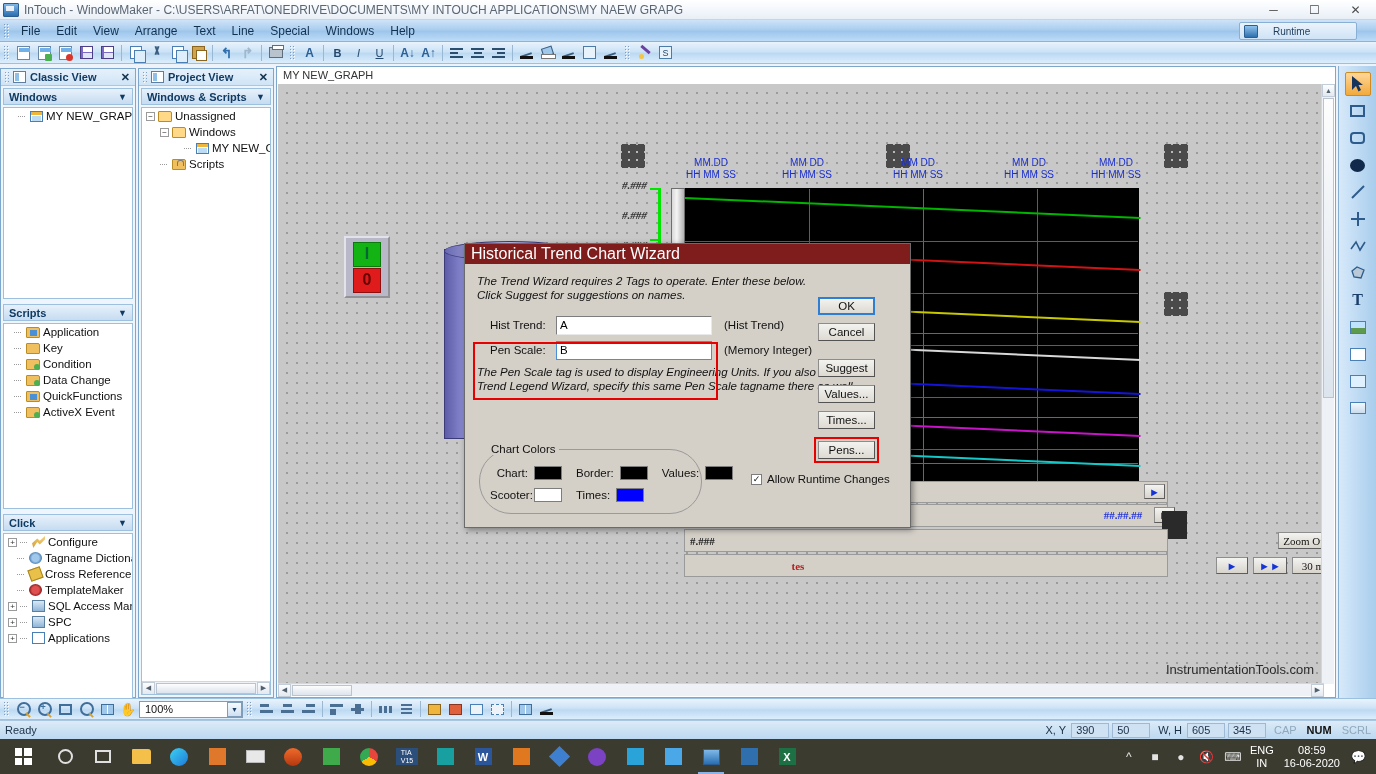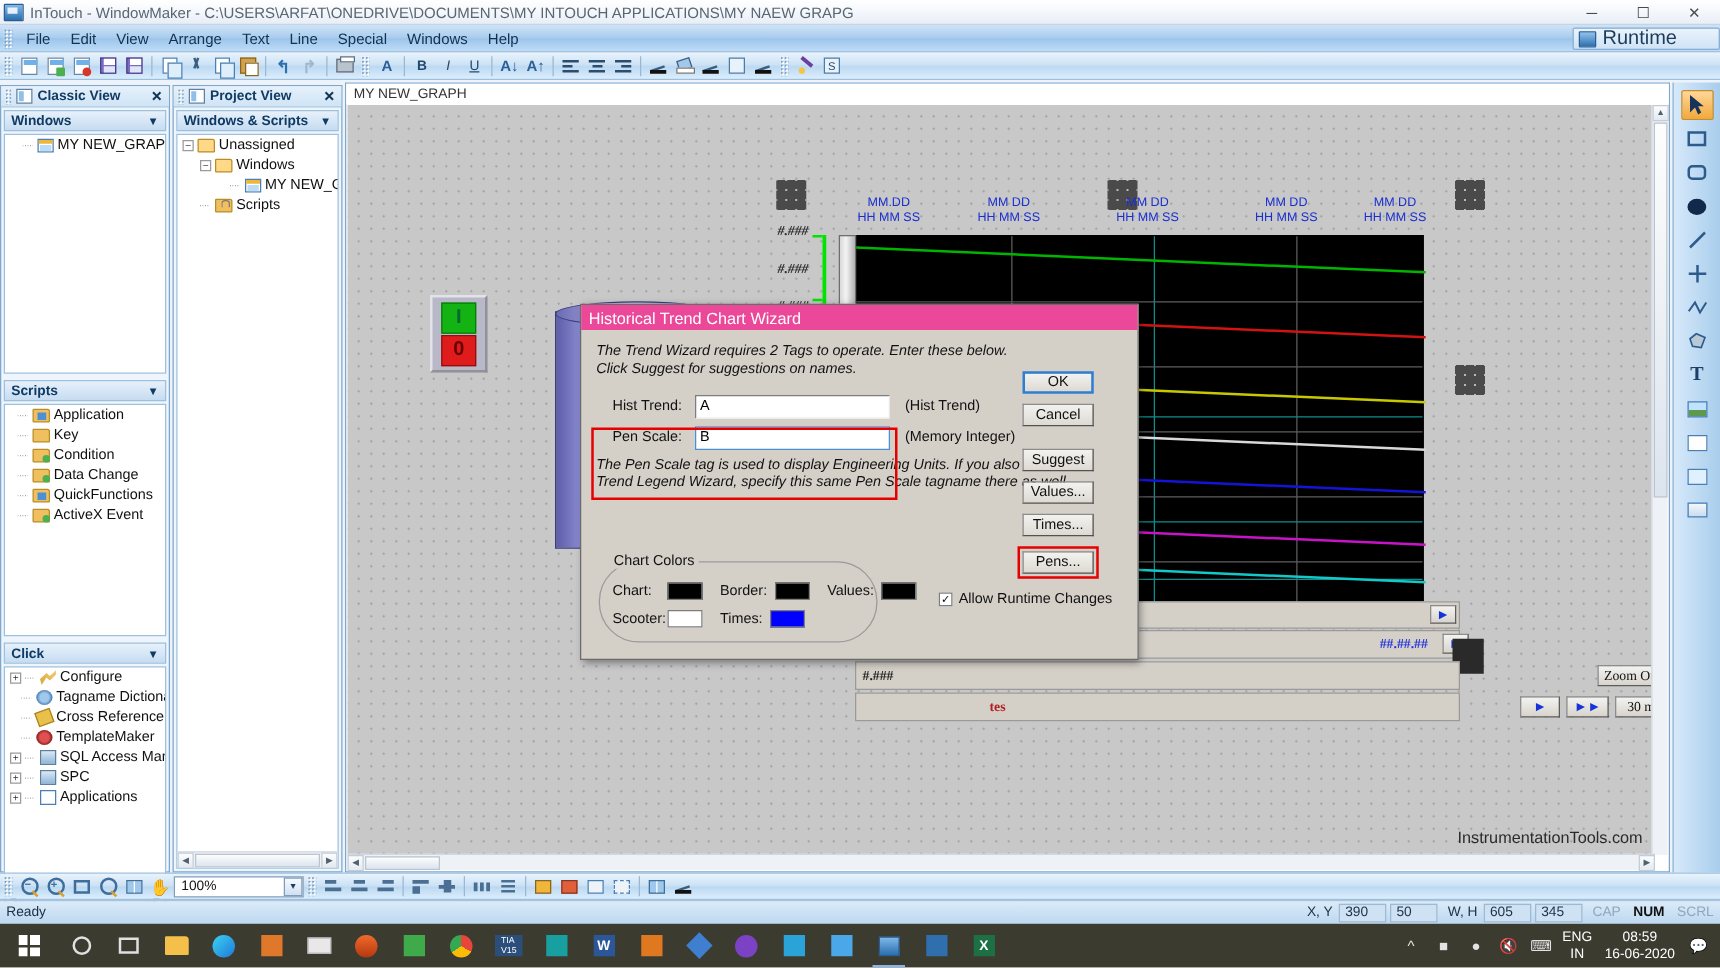--- a/index.html
+++ b/index.html
@@ -48,25 +48,25 @@
     display:flex; align-items:center; border-bottom:1px solid #8db4d6;
   }
   .grip { width:7px; height:16px; margin:0 3px;
     background-image: radial-gradient(circle, #ffffff 40%, transparent 42%),
                       radial-gradient(circle, #7f9dbb 40%, transparent 42%);
     background-size: 3px 3px, 3px 3px;
     background-position: 1px 1px, 0 0; flex:none; }
   .menu-item { padding: 2px 8px; color:#12314f; font-size:12px; cursor:default; }
 
   .runtime-box {
-    position:absolute; right:0; top:22px; width:118px; height:18px;
+    position:absolute; right:19px; top:22px; width:118px; height:18px;
     background: linear-gradient(#eaf3fb,#cfe3f6);
     border:1px solid #89b0d4; border-radius:2px;
-    display:flex; align-items:center; gap:5px; padding-left:4px;
-    color:#1c3c5c; font-size:16px;
+    display:flex; align-items:center; gap:15px; padding-left:4px;
+    color:#1c3c5c; font-size:10px;
   }
   .runtime-ico{ width:14px;height:13px;background:linear-gradient(#8fc3ee,#2f6fae);
     border:1px solid #2a5f94; border-radius:1px;}
 
   
   .toolbar {
     position:absolute; left:0; width:1376px; height:22px;
     background: linear-gradient(#e9f3fc, #cde3f6 45%, #bcd9f2 55%, #dceefc);
     border-bottom:1px solid #9cc0e0;
     display:flex; align-items:center;
@@ -322,21 +322,21 @@
   .langbox{display:flex;flex-direction:column;align-items:center;justify-content:center;
     line-height:13px;font-size:11px;color:#fff;padding:0 4px;}
 
   
   .dialog{
     position:absolute; left:464px; top:243px; width:447px; height:285px;
     background:#d4d0c8; border:1px solid #6b6b6b;
     box-shadow:2px 2px 6px rgba(0,0,0,.4);
   }
   .dlg-cap{
-    height:20px;background:#ec4899;color:#fff;font-size:13px;
+    height:20px;background:#7f1d1d;color:#fff;font-size:16px;
     display:flex;align-items:center;padding-left:6px;
   }
   .dlg-body{position:relative;padding:10px 12px;font-size:11.5px;color:#111;}
   .dlg-text{line-height:14px;font-style:italic;}
   .redbox{
     position:absolute;border:2px solid #e60000;
   }
   .frow{display:flex;align-items:center;height:20px;margin-bottom:5px;}
   .flabel{width:66px;font-size:11.5px;}
   .finput{
@@ -958,21 +958,21 @@
           <div class="fhint">(Memory Integer)</div>
         </div>
       </div>
 
       <div class="dlg-text" style="margin-top:4px;">The Pen Scale tag is used to display Engineering Units.  If you also use the</div>
       <div class="dlg-text">Trend Legend Wizard, specify this same Pen Scale tagname there as well.</div>
 
       <div class="group" style="left:14px;top:185px;width:223px;height:65px;border-radius:32px;">
         <div class="group-title">Chart Colors</div>
         <div style="position:absolute;left:10px;top:16px;display:flex;align-items:center;gap:6px;">
-          <span style="width:38px;text-align:left;">Chart:</span>
+          <span style="width:38px;text-align:right;">Chart:</span>
           <span class="swatch" style="background:#000000;"></span>
           <span style="margin-left:8px;">Border:</span>
           <span class="swatch" style="background:#000000;"></span>
           <span style="margin-left:8px;">Values:</span>
           <span class="swatch" style="background:#000000;"></span>
         </div>
         <div style="position:absolute;left:10px;top:38px;display:flex;align-items:center;gap:6px;">
           <span style="width:38px;text-align:right;">Scooter:</span>
           <span class="swatch" style="background:#ffffff;"></span>
           <span style="margin-left:8px;">Times:</span>

